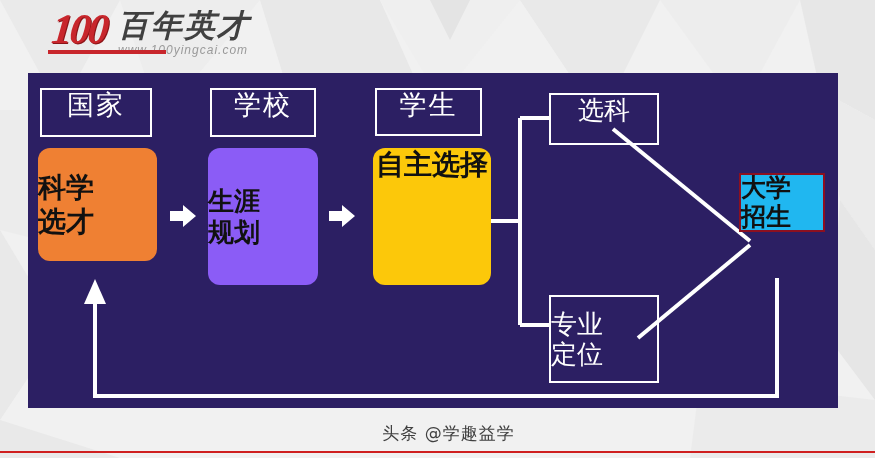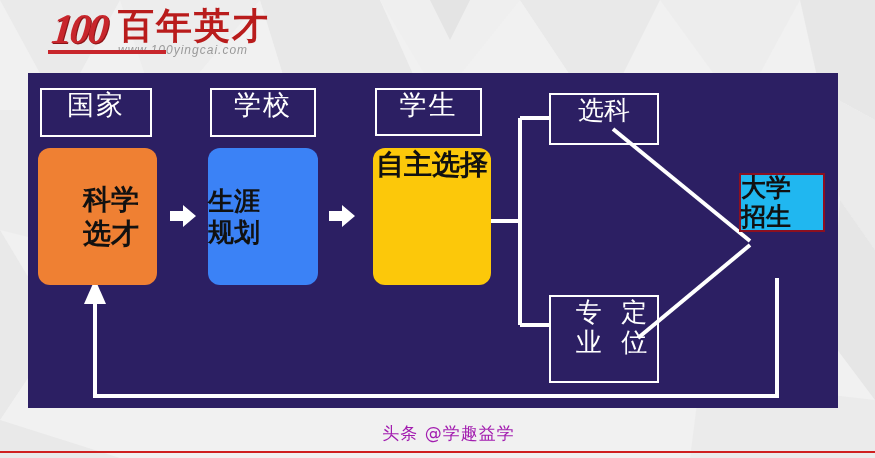--- a/index.html
+++ b/index.html
@@ -22,22 +22,22 @@
     font-family:"Liberation Serif","DejaVu Serif",serif;
     font-weight:bold;font-style:italic;
     font-size:42px;line-height:42px;letter-spacing:-3px;
     color:#c8262c;
     text-shadow:1px 1px 0 #8c1418;
     transform:skewX(-6deg);
   }
   .logo-txt{margin-left:12px;position:relative;top:1px;}
   .logo-cn{
     font-family:"DejaVu Sans","Liberation Sans",sans-serif;
-    font-weight:bold;font-size:36px;line-height:33px;
-    color:#b91c1c;letter-spacing:2px;
+    font-weight:bold;font-style:italic;font-size:31px;line-height:33px;
+    color:#404040;letter-spacing:2px;
   }
   .logo-url{
     font-family:"Liberation Sans",sans-serif;font-style:italic;
     font-size:12px;color:#9a9a9a;letter-spacing:1px;margin-top:1px;
   }
   .logo-bar{position:absolute;left:48px;top:50px;width:118px;height:4px;background:#c8262c;}
 
   
   #panel{
     position:absolute;left:28px;top:73px;width:810px;height:335px;
@@ -55,21 +55,21 @@
     font-size:27px;line-height:30px;letter-spacing:2px;
   }
 
   
   .chip{
     border-radius:12px;color:#111111;font-weight:bold;
     font-family:"DejaVu Sans","Liberation Sans",sans-serif;
     line-height:1.18;
   }
   .chip-orange{background:#ef8033;}
-  .chip-purple{background:#3b82f6;}
+  .chip-purple{background:#8b5cf6;}
   .chip-yellow{background:#fcc80a;}
 
   
   .outcome{
     border:2px solid #ffffff;background:transparent;color:#ffffff;
     font-family:"DejaVu Sans","Liberation Sans",sans-serif;
     font-size:26px;line-height:30px;
   }
 
   
@@ -89,21 +89,21 @@
   #caption{
     position:absolute;left:0;top:412px;width:875px;height:42px;
     display:flex;align-items:center;justify-content:center;
   }
   .cap-main{
     font-family:"DejaVu Sans","Liberation Sans",sans-serif;
     font-weight:bold;font-size:21px;color:#111111;letter-spacing:0px;
   }
   .cap-mark{
     font-family:"DejaVu Sans","Liberation Sans",sans-serif;
-    font-size:17px;color:#a21caf;margin-left:22px;letter-spacing:1px;
+    font-size:17px;color:#404040;margin-left:22px;letter-spacing:1px;
   }
   #redline{position:absolute;left:0;top:451px;width:875px;height:2px;background:#cf2020;}
 </style>
 </head>
 <body>
 
 <div id="bg">
   <svg viewBox="0 0 875 458" preserveAspectRatio="none">
     <rect x="0" y="0" width="875" height="458" fill="#f1f1f1"></rect>
     <polygon points="0,0 120,0 60,110" fill="#eaeaea"></polygon>
@@ -152,21 +152,21 @@
       <path d="M 749,205 L 749,323 L 67,323 L 67,228"></path>
     </g>
 
     <polygon points="67,206 56,231 78,231" fill="#ffffff"></polygon>
   </svg>
 
   <div class="node role" style="left:12px;top:15px;width:112px;height:49px;">
     <span>国家</span>
   </div>
 
-  <div class="node chip chip-orange" style="left:10px;top:75px;width:119px;height:137px;flex-direction:column;font-size:28px;padding-left:45px;">
+  <div class="node chip chip-orange" style="left:10px;top:75px;width:119px;height:113px;flex-direction:column;font-size:28px;">
     <div>科学</div>
     <div>选才</div>
   </div>
 
   <div class="blockarrow" style="left:142px;top:130px;">
     <svg viewBox="0 0 26 26" width="26" height="26">
       <polygon points="0,8 13,8 13,2 26,13 13,24 13,18 0,18" fill="#ffffff"></polygon>
     </svg>
   </div>
 
@@ -191,21 +191,21 @@
 
   <div class="node chip chip-yellow" style="left:345px;top:75px;width:118px;height:137px;font-size:28px;">
     <div>自主</div>
     <div>选择</div>
   </div>
 
   <div class="node outcome" style="left:521px;top:20px;width:110px;height:52px;">
     <span>选科</span>
   </div>
 
-  <div class="node outcome" style="left:521px;top:222px;width:110px;height:88px;padding-left:15px;">
+  <div class="node outcome" style="left:521px;top:222px;width:110px;height:88px;flex-direction:column;">
     <div>专业</div>
     <div>定位</div>
   </div>
 
   <div class="node dest" style="left:711px;top:100px;width:86px;height:59px;flex-direction:column;">
     <div>大学</div>
     <div>招生</div>
   </div>
 
 </div>

